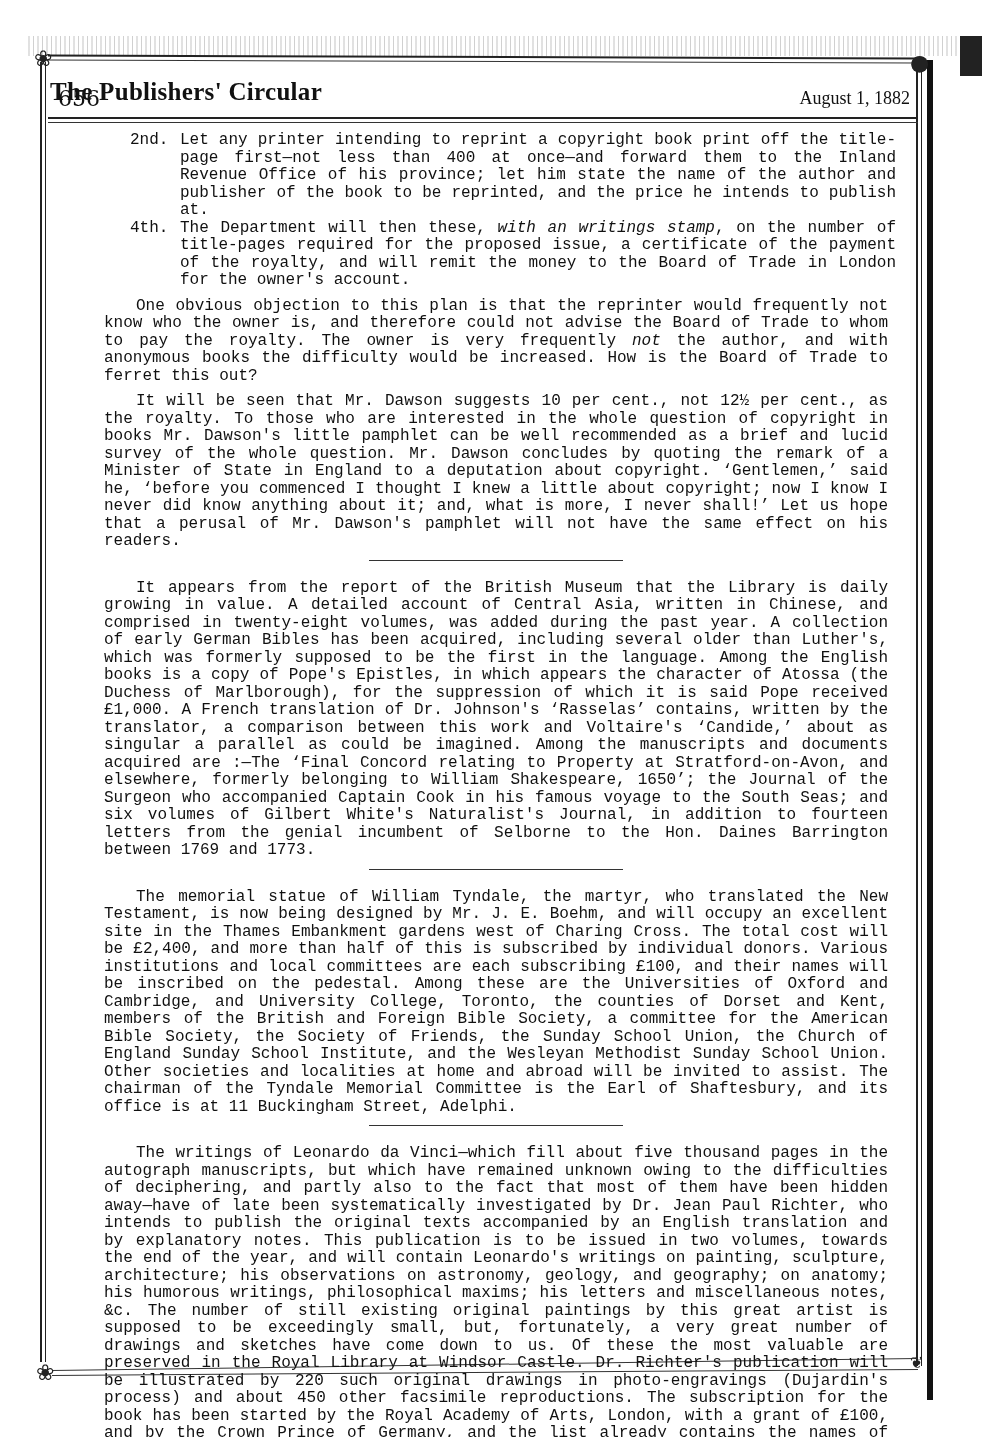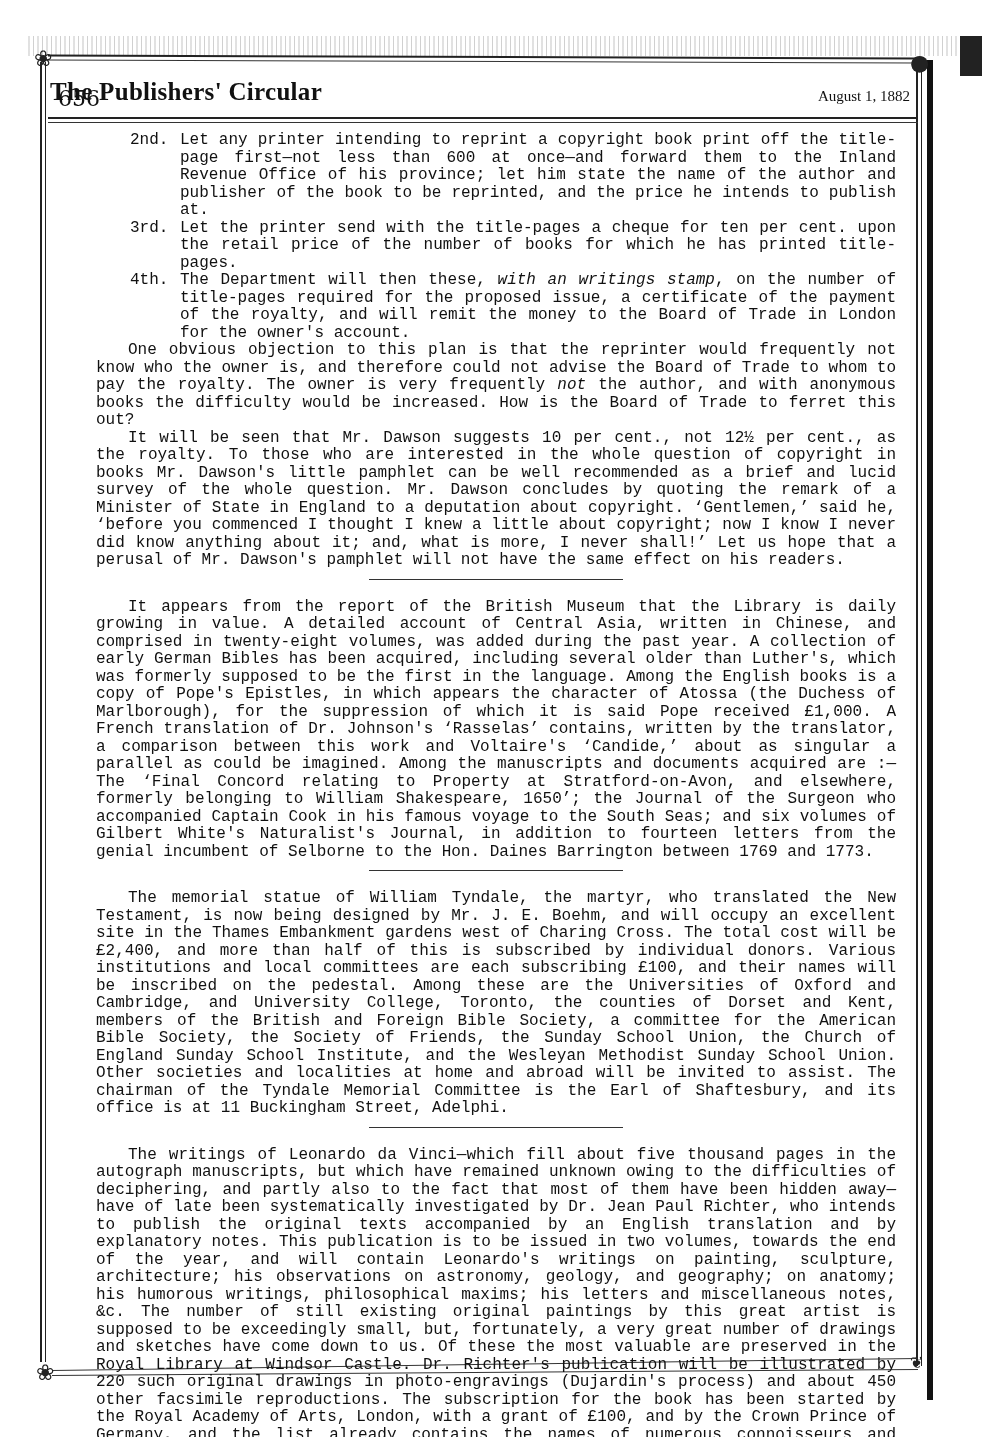--- a/index.html
+++ b/index.html
@@ -25,27 +25,27 @@
 
     .ornament { position: absolute; font-size: 22px; color: #222; line-height: 1; }
     .orn-tl { left: 34px; top: 48px; }
     .orn-tr { left: 910px; top: 52px; }
     .orn-bl { left: 36px; top: 1362px; }
     .orn-br { left: 910px; top: 1355px; font-size: 16px; }
 
     .header { position: absolute; left: 50px; top: 78px; width: 866px; height: 34px; }
     .page-number { position: absolute; left: 8px; top: 8px; font-size: 22px; font-family: "DejaVu Serif", serif; }
     .masthead { position: absolute; left: 0; width: 866px; top: 0; text-align: left; font-size: 25px; font-weight: bold; font-family: "Liberation Serif", serif; letter-spacing: 0.3px; }
-    .issue-date { position: absolute; right: 6px; top: 10px; font-size: 15px; font-family: "Liberation Serif", serif; }
+    .issue-date { position: absolute; right: 6px; top: 10px; font-size: 18px; font-family: "Liberation Serif", serif; }
 
     .content { position: absolute; left: 96px; top: 132px; width: 800px; font-family: Liberation Mono, monospace; font-size: 16px; line-height: 17.5px; text-align: justify; }
     .list-item { display: flex; margin: 0; }
     .list-num { width: 50px; flex: none; padding-left: 34px; }
     .list-text { flex: 1; }
-    .para { text-indent: 32px; margin: 0; }
+    .para { text-indent: 32px; margin: 8px; }
     .divider { width: 254px; height: 1px; background: #333; margin: 9px auto 19px auto; }
     em { font-style: italic; }
   </style>
 </head>
 <body>
 
 <div class="scan-top"></div>
 <div class="scan-right-bar"></div>
 <div class="right-black-bar"></div>
 
@@ -69,25 +69,21 @@
   <span class="page-number">656</span>
   <div class="masthead">The Publishers' Circular</div>
   <span class="issue-date">August 1, 1882</span>
 </div>
 
 <div class="content">
 
   <section>
     <div class="list-item">
       <span class="list-num">2nd.</span>
-      <span class="list-text">Let any printer intending to reprint a copyright book print off the title-page first—not less than 600 at once—and forward them to the Inland Revenue Office of his province; let him state the name of the author and publisher of the book to be reprinted, and the price he intends to publish at.</span>
-    </div>
-    <div class="list-item">
-      <span class="list-num">3rd.</span>
-      <span class="list-text">Let the printer send with the title-pages a cheque for ten per cent. upon the retail price of the number of books for which he has printed title-pages.</span>
+      <span class="list-text">Let any printer intending to reprint a copyright book print off the title-page first—not less than 400 at once—and forward them to the Inland Revenue Office of his province; let him state the name of the author and publisher of the book to be reprinted, and the price he intends to publish at.</span>
     </div>
     <div class="list-item">
       <span class="list-num">4th.</span>
       <span class="list-text"><span>The Department will then these, </span><em>with an writings stamp</em><span>, on the number of title-pages required for the proposed issue, a certificate of the payment of the royalty, and will remit the money to the Board of Trade in London for the owner's account.</span></span>
     </div>
     <p class="para"><span>One obvious objection to this plan is that the reprinter would frequently not know who the owner is, and therefore could not advise the Board of Trade to whom to pay the royalty. The owner is very frequently </span><em>not</em><span> the author, and with anonymous books the difficulty would be increased. How is the Board of Trade to ferret this out?</span></p>
     <p class="para">It will be seen that Mr. Dawson suggests 10 per cent., not 12½ per cent., as the royalty. To those who are interested in the whole question of copyright in books Mr. Dawson's little pamphlet can be well recommended as a brief and lucid survey of the whole question. Mr. Dawson concludes by quoting the remark of a Minister of State in England to a deputation about copyright. ‘Gentlemen,’ said he, ‘before you commenced I thought I knew a little about copyright; now I know I never did know anything about it; and, what is more, I never shall!’ Let us hope that a perusal of Mr. Dawson's pamphlet will not have the same effect on his readers.</p>
   </section>
 
   <div class="divider"></div>

